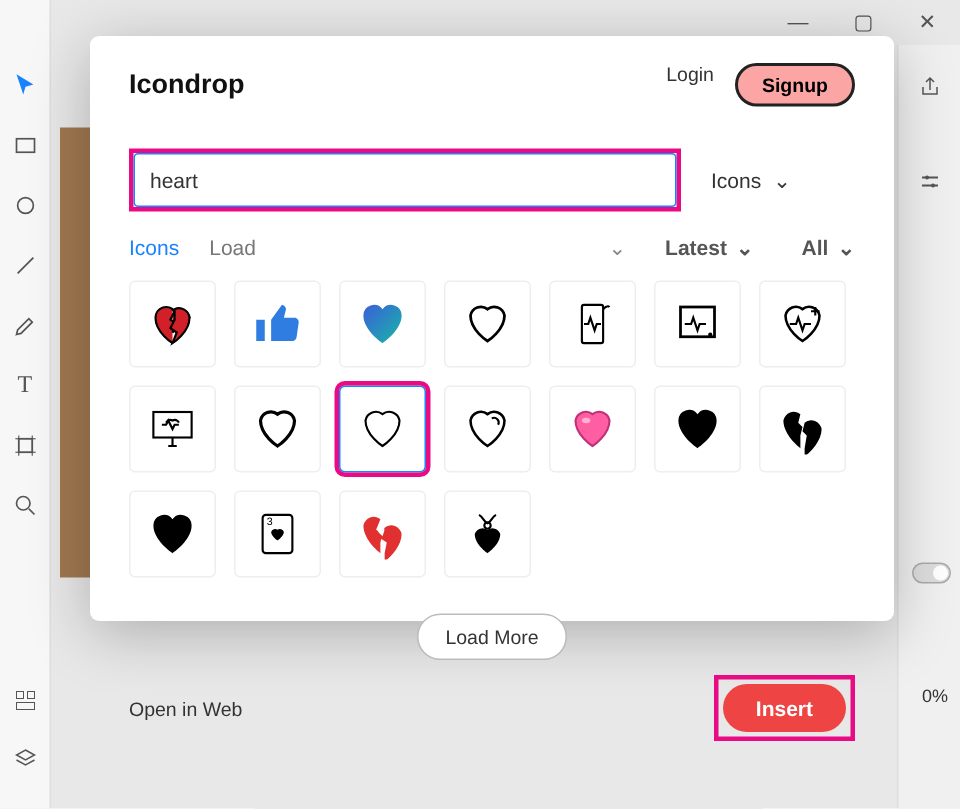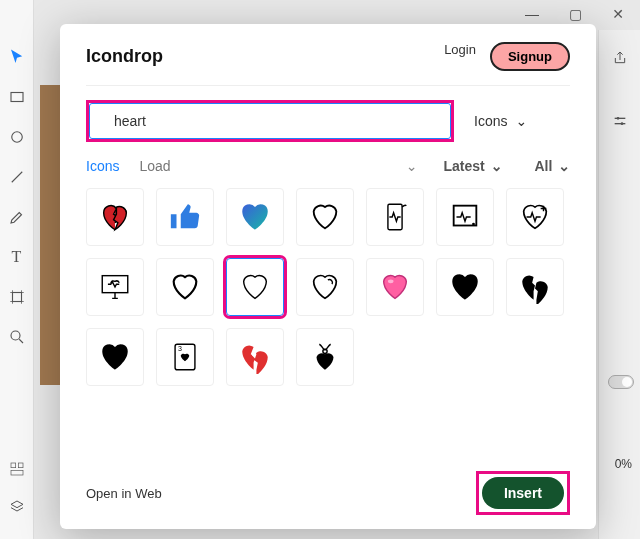--- a/index.html
+++ b/index.html
@@ -87,21 +87,21 @@
     align-items:center;
     gap:18px;
     color:#555;
   }
   
   .dialog {
     position: absolute;
     left: 60px;
     top: 24px;
     width: 536px;
-    height: 505px;
+    height: 390px;
     background: #fff;
     border-radius: 6px;
     box-shadow: 0 8px 40px rgba(0,0,0,0.25);
     padding: 18px 26px 14px 26px;
     display:flex;
     flex-direction:column;
   }
   .dlg-header {
     display:flex;
     align-items:center;
@@ -119,21 +119,21 @@
     font-weight:600;
   }
   .dlg-divider { height:1px; background:#eee; margin:14px 0 14px 0; }
   .search-row { display:flex; align-items:center; gap:12px; }
   .search-box-wrap{
     border:3px solid #e90b84;
     padding:0;
   }
   .search-input{
     width:362px;
-    padding:9px 24px;
+    padding:9px 10px;
     font-size:14px;
     border:1.5px solid #1a82ff;
     border-radius:3px;
     outline:none;
     color:#333;
   }
   .type-select{
     display:flex; align-items:center; gap:8px;
     font-size:14px; color:#333; margin-left:8px;
   }
@@ -181,21 +181,21 @@
     display:flex; align-items:center; justify-content:space-between;
     margin-top:auto;
     padding-top:10px;
   }
   .open-web{ font-size:13px; color:#333; }
   .insert-wrap{
     border:3px solid #e90b84;
     padding:3px;
   }
   .insert-btn{
-    background:#14532d;
+    background:#ef4444;
     color:#fff;
     border:none;
     border-radius:18px;
     padding:8px 22px;
     font-size:14px;
     font-weight:600;
   }
 </style>
 </head>
 <body>
@@ -434,20 +434,23 @@
     </div>
     <div class="icon-tile">
       <svg viewBox="0 0 24 24">
           <path d="M8 3c2 1 2 3 4 4 2-1 2-3 4-4" fill="none" stroke="#000"></path>
           <circle cx="12" cy="8" r="1.5" fill="none" stroke="#000"></circle>
           <path fill="#000" d="M12 21s-6-4-6-9a4 4 0 0 1 6-2 4 4 0 0 1 6 2c0 5-6 9-6 9z"></path>
         </svg>
     </div>
   </div>
 
+  <div class="load-more-row">
+    <button class="load-more">Load More</button>
+  </div>
 
   <div class="dlg-footer">
     <span class="open-web">Open in Web</span>
     <div class="insert-wrap">
       <button class="insert-btn">Insert</button>
     </div>
   </div>
 </div>
 
 </body></html>

